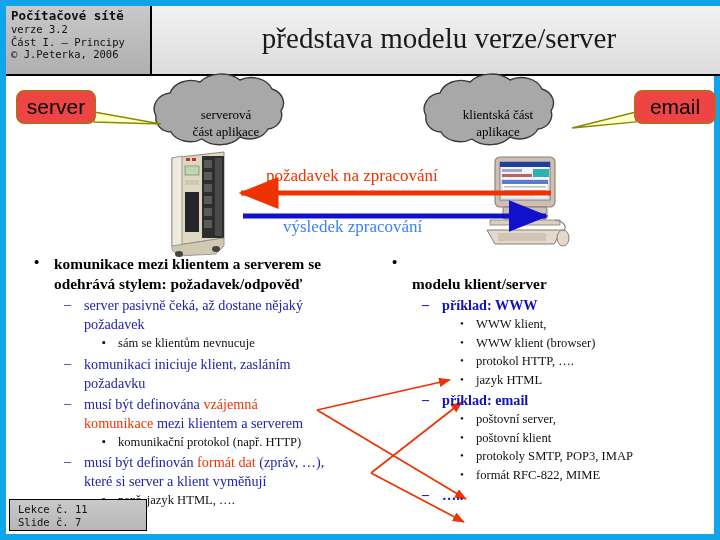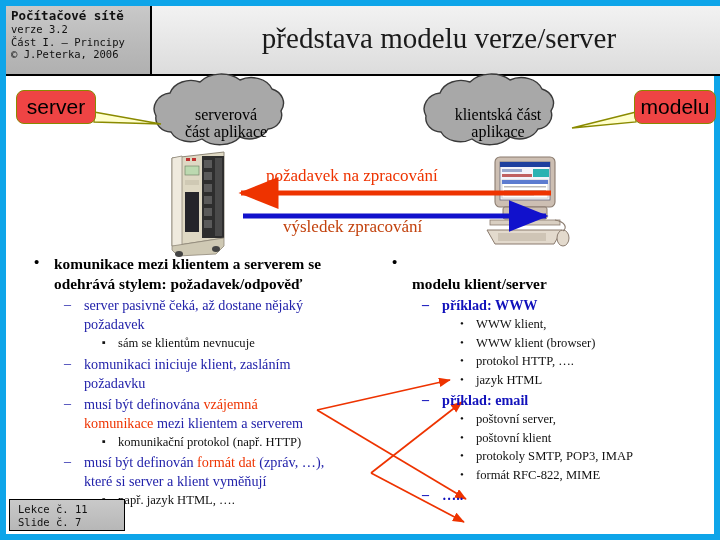--- a/index.html
+++ b/index.html
@@ -51,31 +51,31 @@
     display:flex;align-items:center;justify-content:center;
     box-sizing:border-box;
   }
   #callout-server{left:10px;top:84px;width:80px;height:34px;}
   #callout-klient{left:628px;top:84px;width:82px;height:34px;}
   
   .cloud-label{
     position:absolute;
     text-align:center;
     font-family:"Liberation Serif", serif;
-    font-size:16px;color:#000000;line-height:17px;
+    font-size:13px;color:#000000;line-height:17px;
     z-index:3;
   }
   
   .arrow-label{
     position:absolute;
     font-family:"Liberation Serif", serif;
     font-size:17px;white-space:nowrap;
   }
   #label-request{left:260px;top:160px;color:#ee3300;}
-  #label-result{left:277px;top:211px;color:#c2410c;}
+  #label-result{left:277px;top:211px;color:#3b82f6;}
   
   .col{position:absolute;top:248px;}
   #col-left{left:8px;width:356px;}
   #col-right{left:366px;width:348px;}
   .b1{
     position:relative;
     margin:0 0 3px 0;
     padding-left:40px;
     font-size:15.3px;font-weight:bold;color:#000000;line-height:19.5px;
   }
@@ -91,21 +91,21 @@
   .b3{
     position:relative;
     margin:1px 0 1px 0;
     padding-left:104px;
     font-size:12.6px;color:#111111;line-height:17.5px;
   }
   .b3 .mk{position:absolute;left:88px;top:-1px;font-size:11px;}
   .hl{color:#ee3300;}
   
   .footer-tag{
-    position:absolute;left:3px;bottom:3px;width:116px;height:32px;
+    position:absolute;left:3px;bottom:3px;width:138px;height:32px;
     background:linear-gradient(to bottom,#c9c9c9 0%,#b7b7b7 100%);
     border:1.6px solid #000000;
     box-sizing:border-box;
     padding:3px 0 0 8px;
     font-family:"DejaVu Sans Mono", monospace;
     font-size:10.5px;line-height:12.5px;color:#111111;
   }
   svg.overlay{position:absolute;left:0;top:0;width:716px;height:536px;pointer-events:none;}
 </style>
 </head>
@@ -196,21 +196,21 @@
     <line x1="545" y1="187" x2="235" y2="187" stroke="#ee3300" stroke-width="5" marker-end="url(#ar-red)"></line>
     <line x1="237" y1="210" x2="540" y2="210" stroke="#1111cc" stroke-width="5" marker-end="url(#ar-blue)"></line>
 
     <line x1="311" y1="404" x2="444" y2="374" stroke="#ee3300" stroke-width="1.7" marker-end="url(#ar-thin)"></line>
     <line x1="311" y1="404" x2="460" y2="493" stroke="#ee3300" stroke-width="1.7" marker-end="url(#ar-thin)"></line>
     <line x1="365" y1="467" x2="456" y2="396" stroke="#ee3300" stroke-width="1.7" marker-end="url(#ar-thin)"></line>
     <line x1="365" y1="467" x2="458" y2="516" stroke="#ee3300" stroke-width="1.7" marker-end="url(#ar-thin)"></line>
   </svg>
 
   <div class="callout" id="callout-server">server</div>
-  <div class="callout" id="callout-klient">modelu</div>
+  <div class="callout" id="callout-klient">email</div>
 
   <div class="cloud-label" style="left:150px;top:100px;width:140px;">
     <div>serverová</div>
     <div>část aplikace</div>
   </div>
   <div class="cloud-label" style="left:422px;top:100px;width:140px;">
     <div>klientská část</div>
     <div>aplikace</div>
   </div>
 

